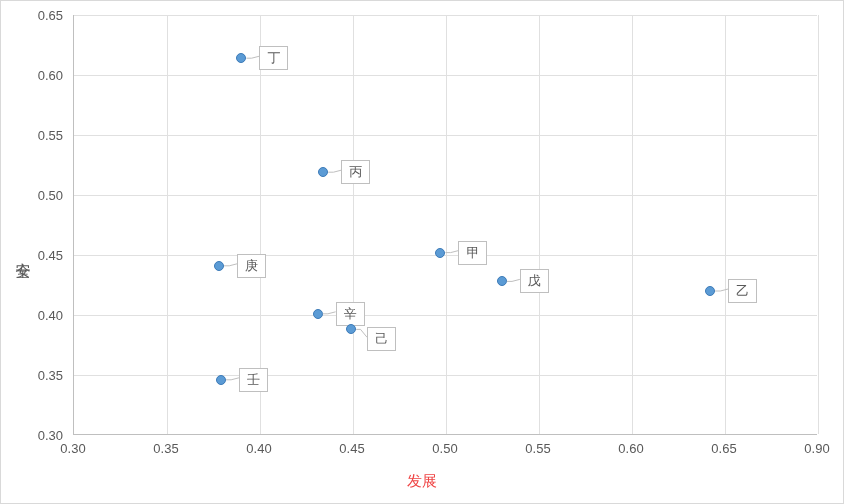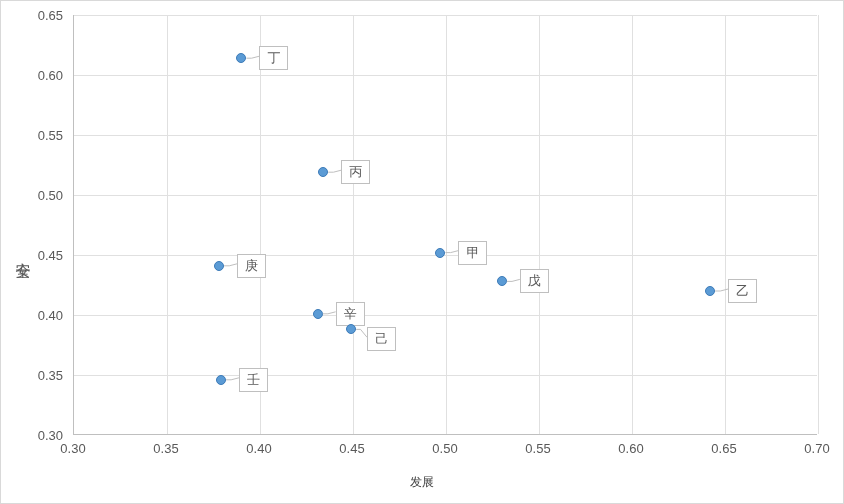--- a/index.html
+++ b/index.html
@@ -50,22 +50,22 @@
       color: #595959;
       writing-mode: vertical-rl;
       text-orientation: upright;
       letter-spacing: 2px;
     }
     .x-label {
       position: absolute;
       left: 50%;
       bottom: 12px;
       transform: translateX(-50%);
-      font-size: 12px;
-      color: #404040;
+      font-size: 15px;
+      color: #ef4444;
     }
     .point {
       position: absolute;
       width: 10px;
       height: 10px;
       border-radius: 50%;
       background: #5b9bd5;
       border: 1px solid #3d7bb8;
       transform: translate(-50%, -50%);
     }
@@ -163,14 +163,14 @@
     <div class="y-tick" style="top: 74px;">0.60</div>
     <div class="y-tick" style="top: 14px;">0.65</div>
     <div class="x-tick" style="left: 72px;">0.30</div>
     <div class="x-tick" style="left: 165px;">0.35</div>
     <div class="x-tick" style="left: 258px;">0.40</div>
     <div class="x-tick" style="left: 351px;">0.45</div>
     <div class="x-tick" style="left: 444px;">0.50</div>
     <div class="x-tick" style="left: 537px;">0.55</div>
     <div class="x-tick" style="left: 630px;">0.60</div>
     <div class="x-tick" style="left: 723px;">0.65</div>
-    <div class="x-tick" style="left: 816px;">0.70</div>
+    <div class="x-tick" style="left: 816px;">0.90</div>
   </div>
 
 </body></html>

